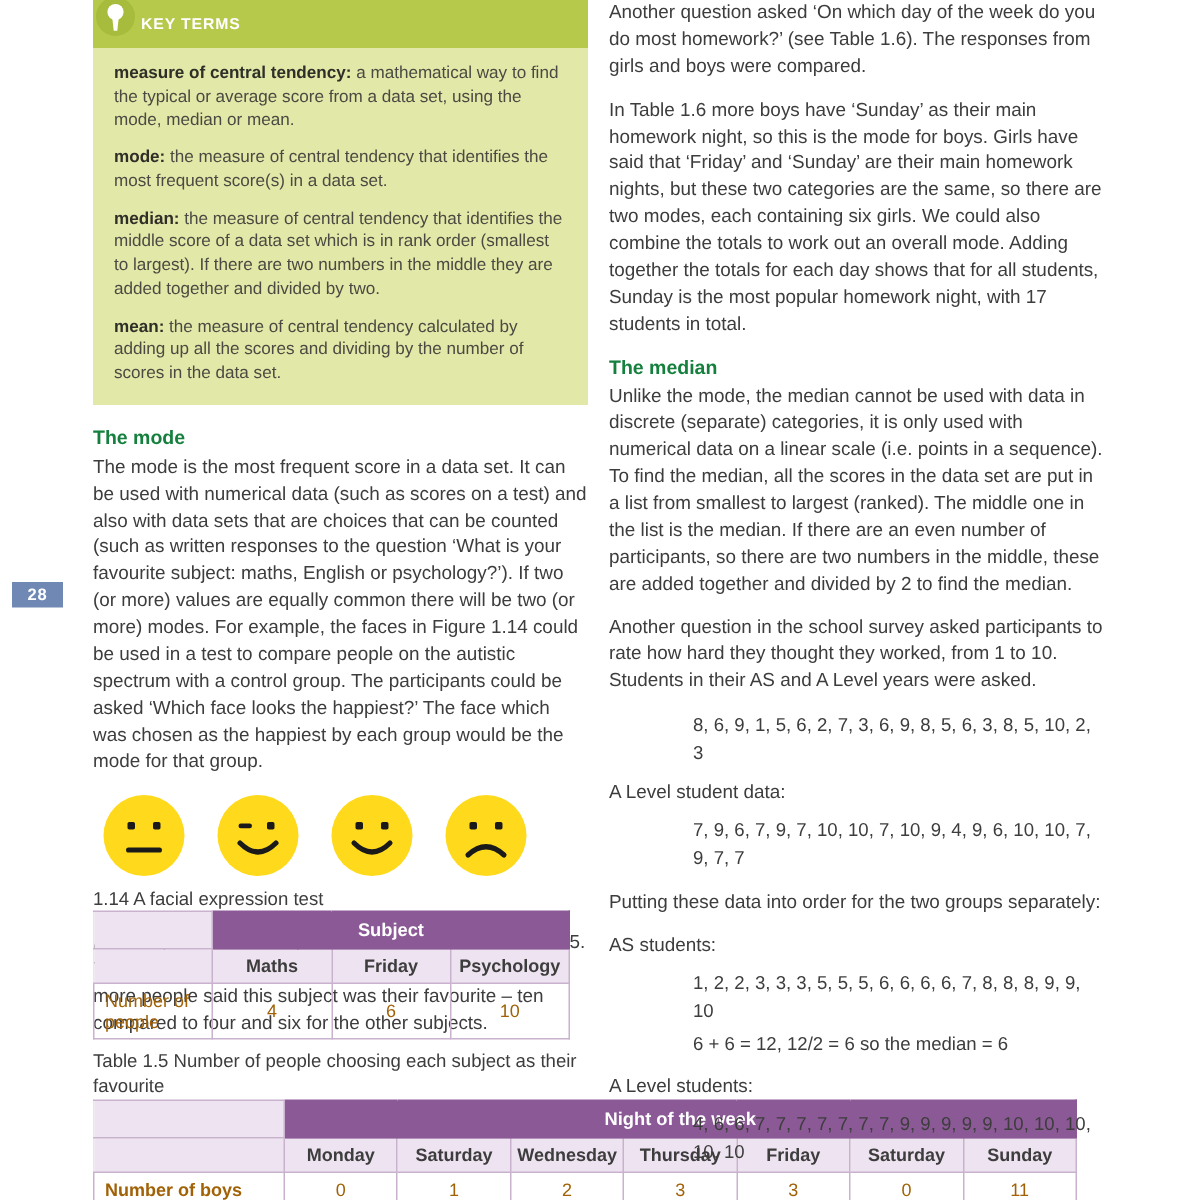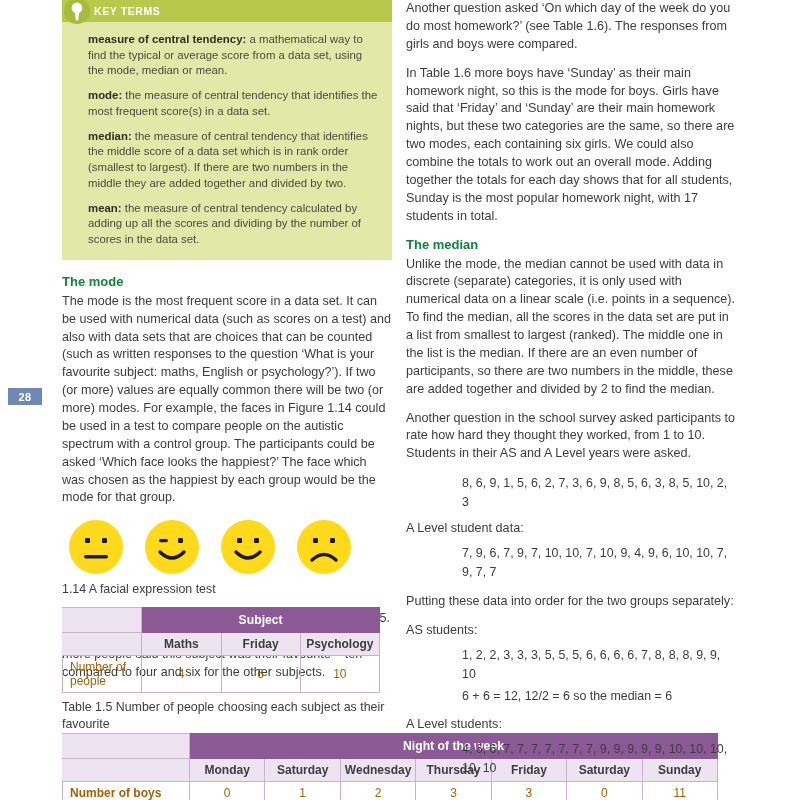--- a/index.html
+++ b/index.html
@@ -66,42 +66,42 @@
   
   .keyterms {
     background: #e2e8a8;
     width: 330px;
     box-sizing: border-box;
     padding: 0 0 12px 0;
     margin-bottom: 14px;
   }
   .kt-header {
     background: #b7c94b;
-    height: 22px;
+    height: 32px;
     display: flex;
     align-items: center;
     padding-left: 6px;
     position: relative;
   }
   .kt-header-title {
     color: #ffffff;
     font-weight: bold;
     font-size: 10.5px;
     letter-spacing: 0.6px;
     margin-left: 26px;
   }
   .kt-keyicon {
     position: absolute;
     left: 2px;
     top: -4px;
     width: 26px;
     height: 30px;
   }
   .kt-body {
-    padding: 10px 14px 0 26px;
+    padding: 10px 14px 0 14px;
   }
   .kt-item {
     font-size: 11.4px;
     line-height: 1.38;
     color: #4a4a42;
     margin-bottom: 9px;
   }
   .kt-item:last-child { margin-bottom: 0; }
   .kt-term {
     font-weight: bold;

